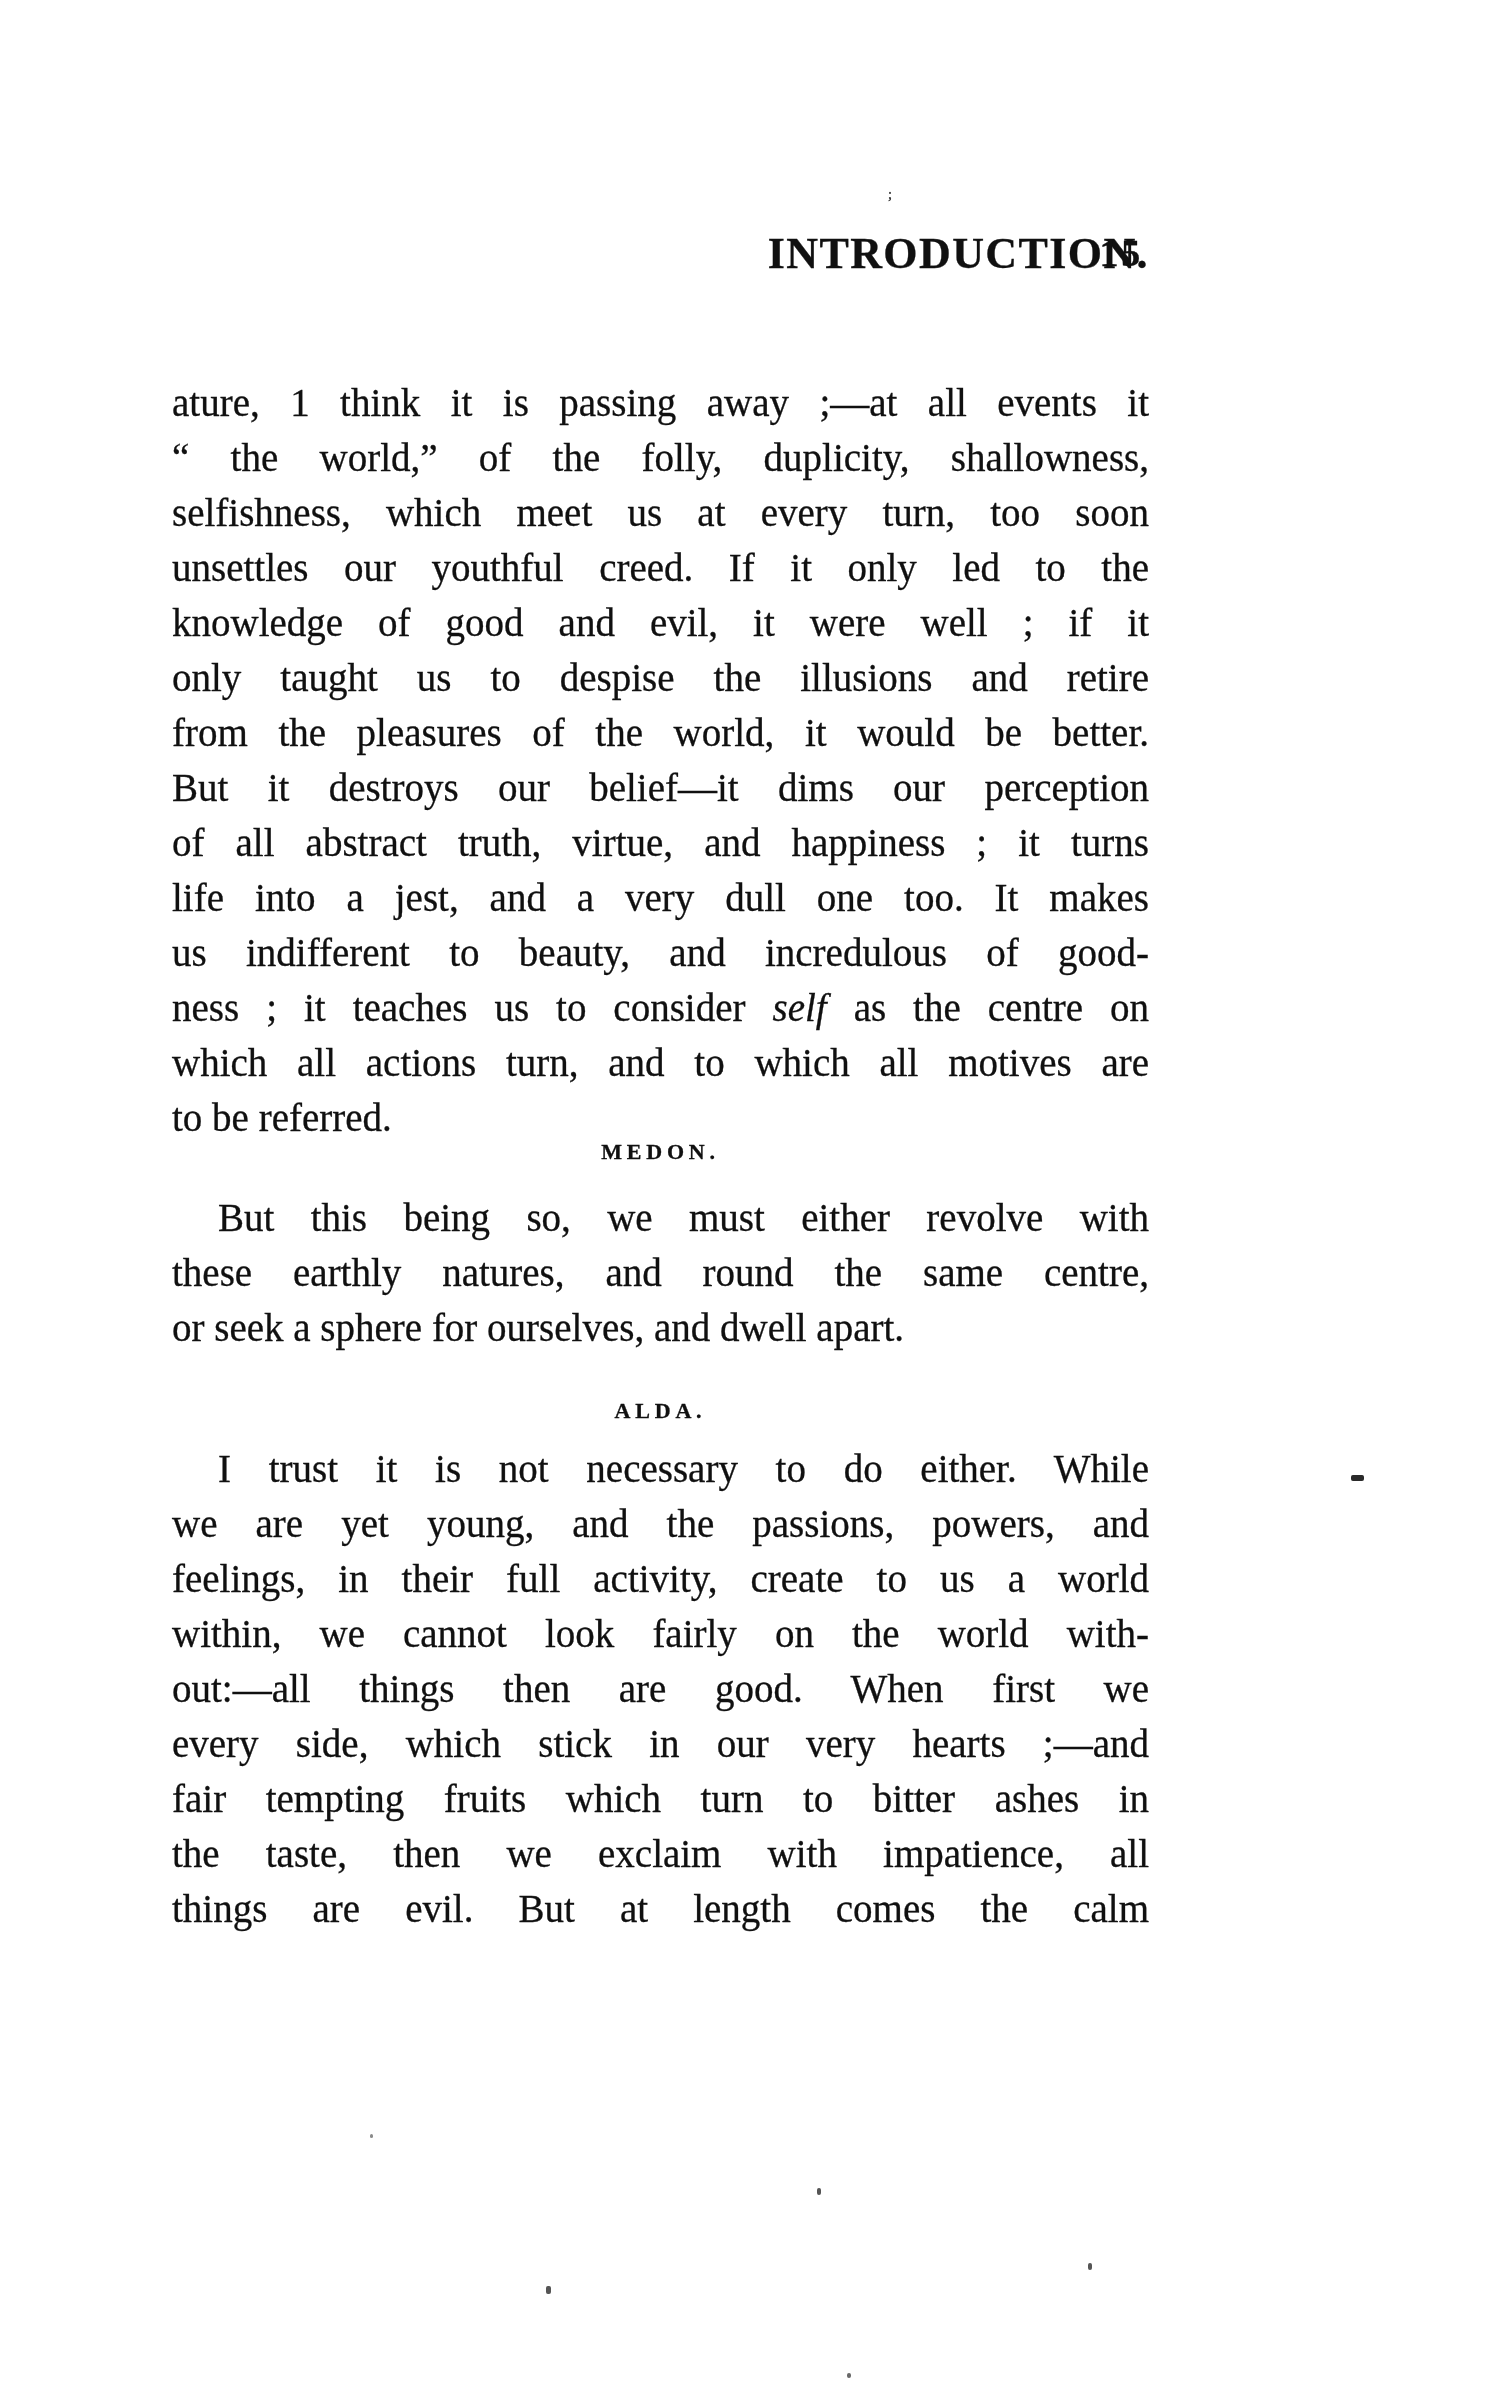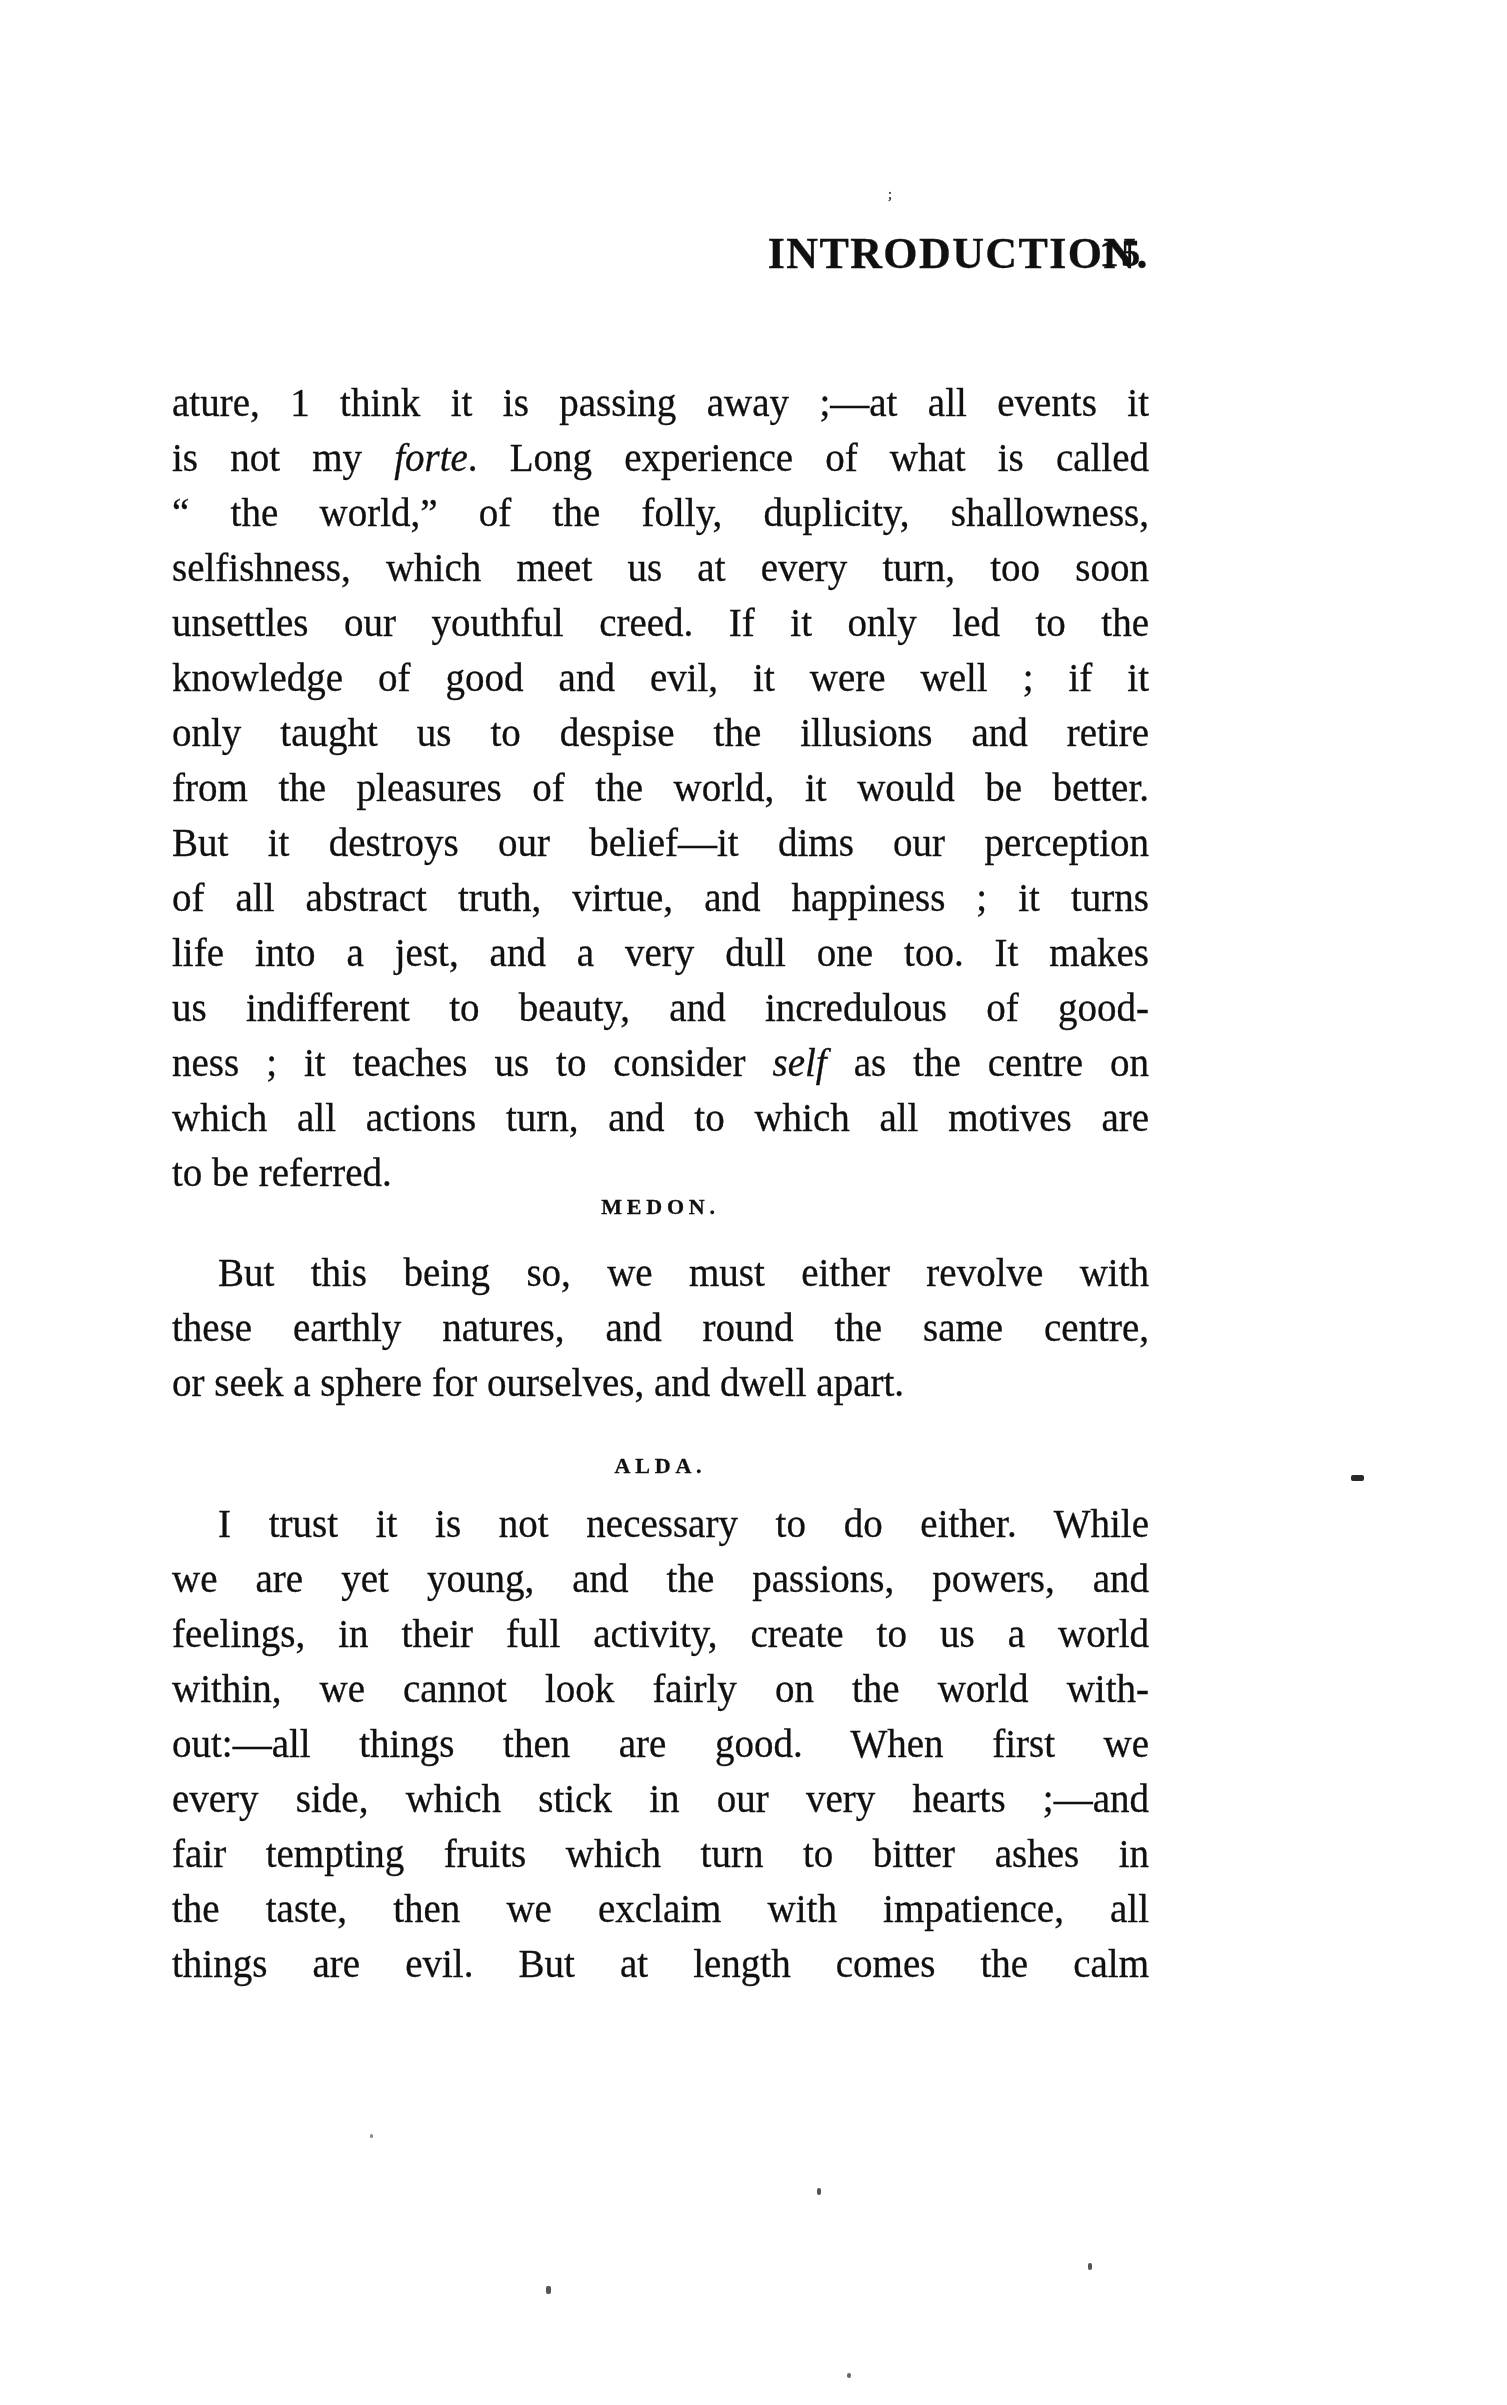--- a/index.html
+++ b/index.html
@@ -58,21 +58,20 @@
 
   <div class="running-head">
     <span class="head-title">INTRODUCTION.</span>
     <span class="page-num">15</span>
   </div>
 
   <div class="text-block">
 
     <div class="para para1">
       <div class="line">ature, 1 think it is passing away ;—at all events it</div>
-      <div class="line"><span>is not my </span><span class="em">forte</span><span>. Long experience of what is called</span></div>
       <div class="line">“ the world,” of the folly, duplicity, shallowness,</div>
       <div class="line">selfishness, which meet us at every turn, too soon</div>
       <div class="line">unsettles our youthful creed. If it only led to the</div>
       <div class="line">knowledge of good and evil, it were well ; if it</div>
       <div class="line">only taught us to despise the illusions and retire</div>
       <div class="line">from the pleasures of the world, it would be better.</div>
       <div class="line">But it destroys our belief—it dims our perception</div>
       <div class="line">of all abstract truth, virtue, and happiness ; it turns</div>
       <div class="line">life into a jest, and a very dull one too. It makes</div>
       <div class="line">us indifferent to beauty, and incredulous of good-</div>

